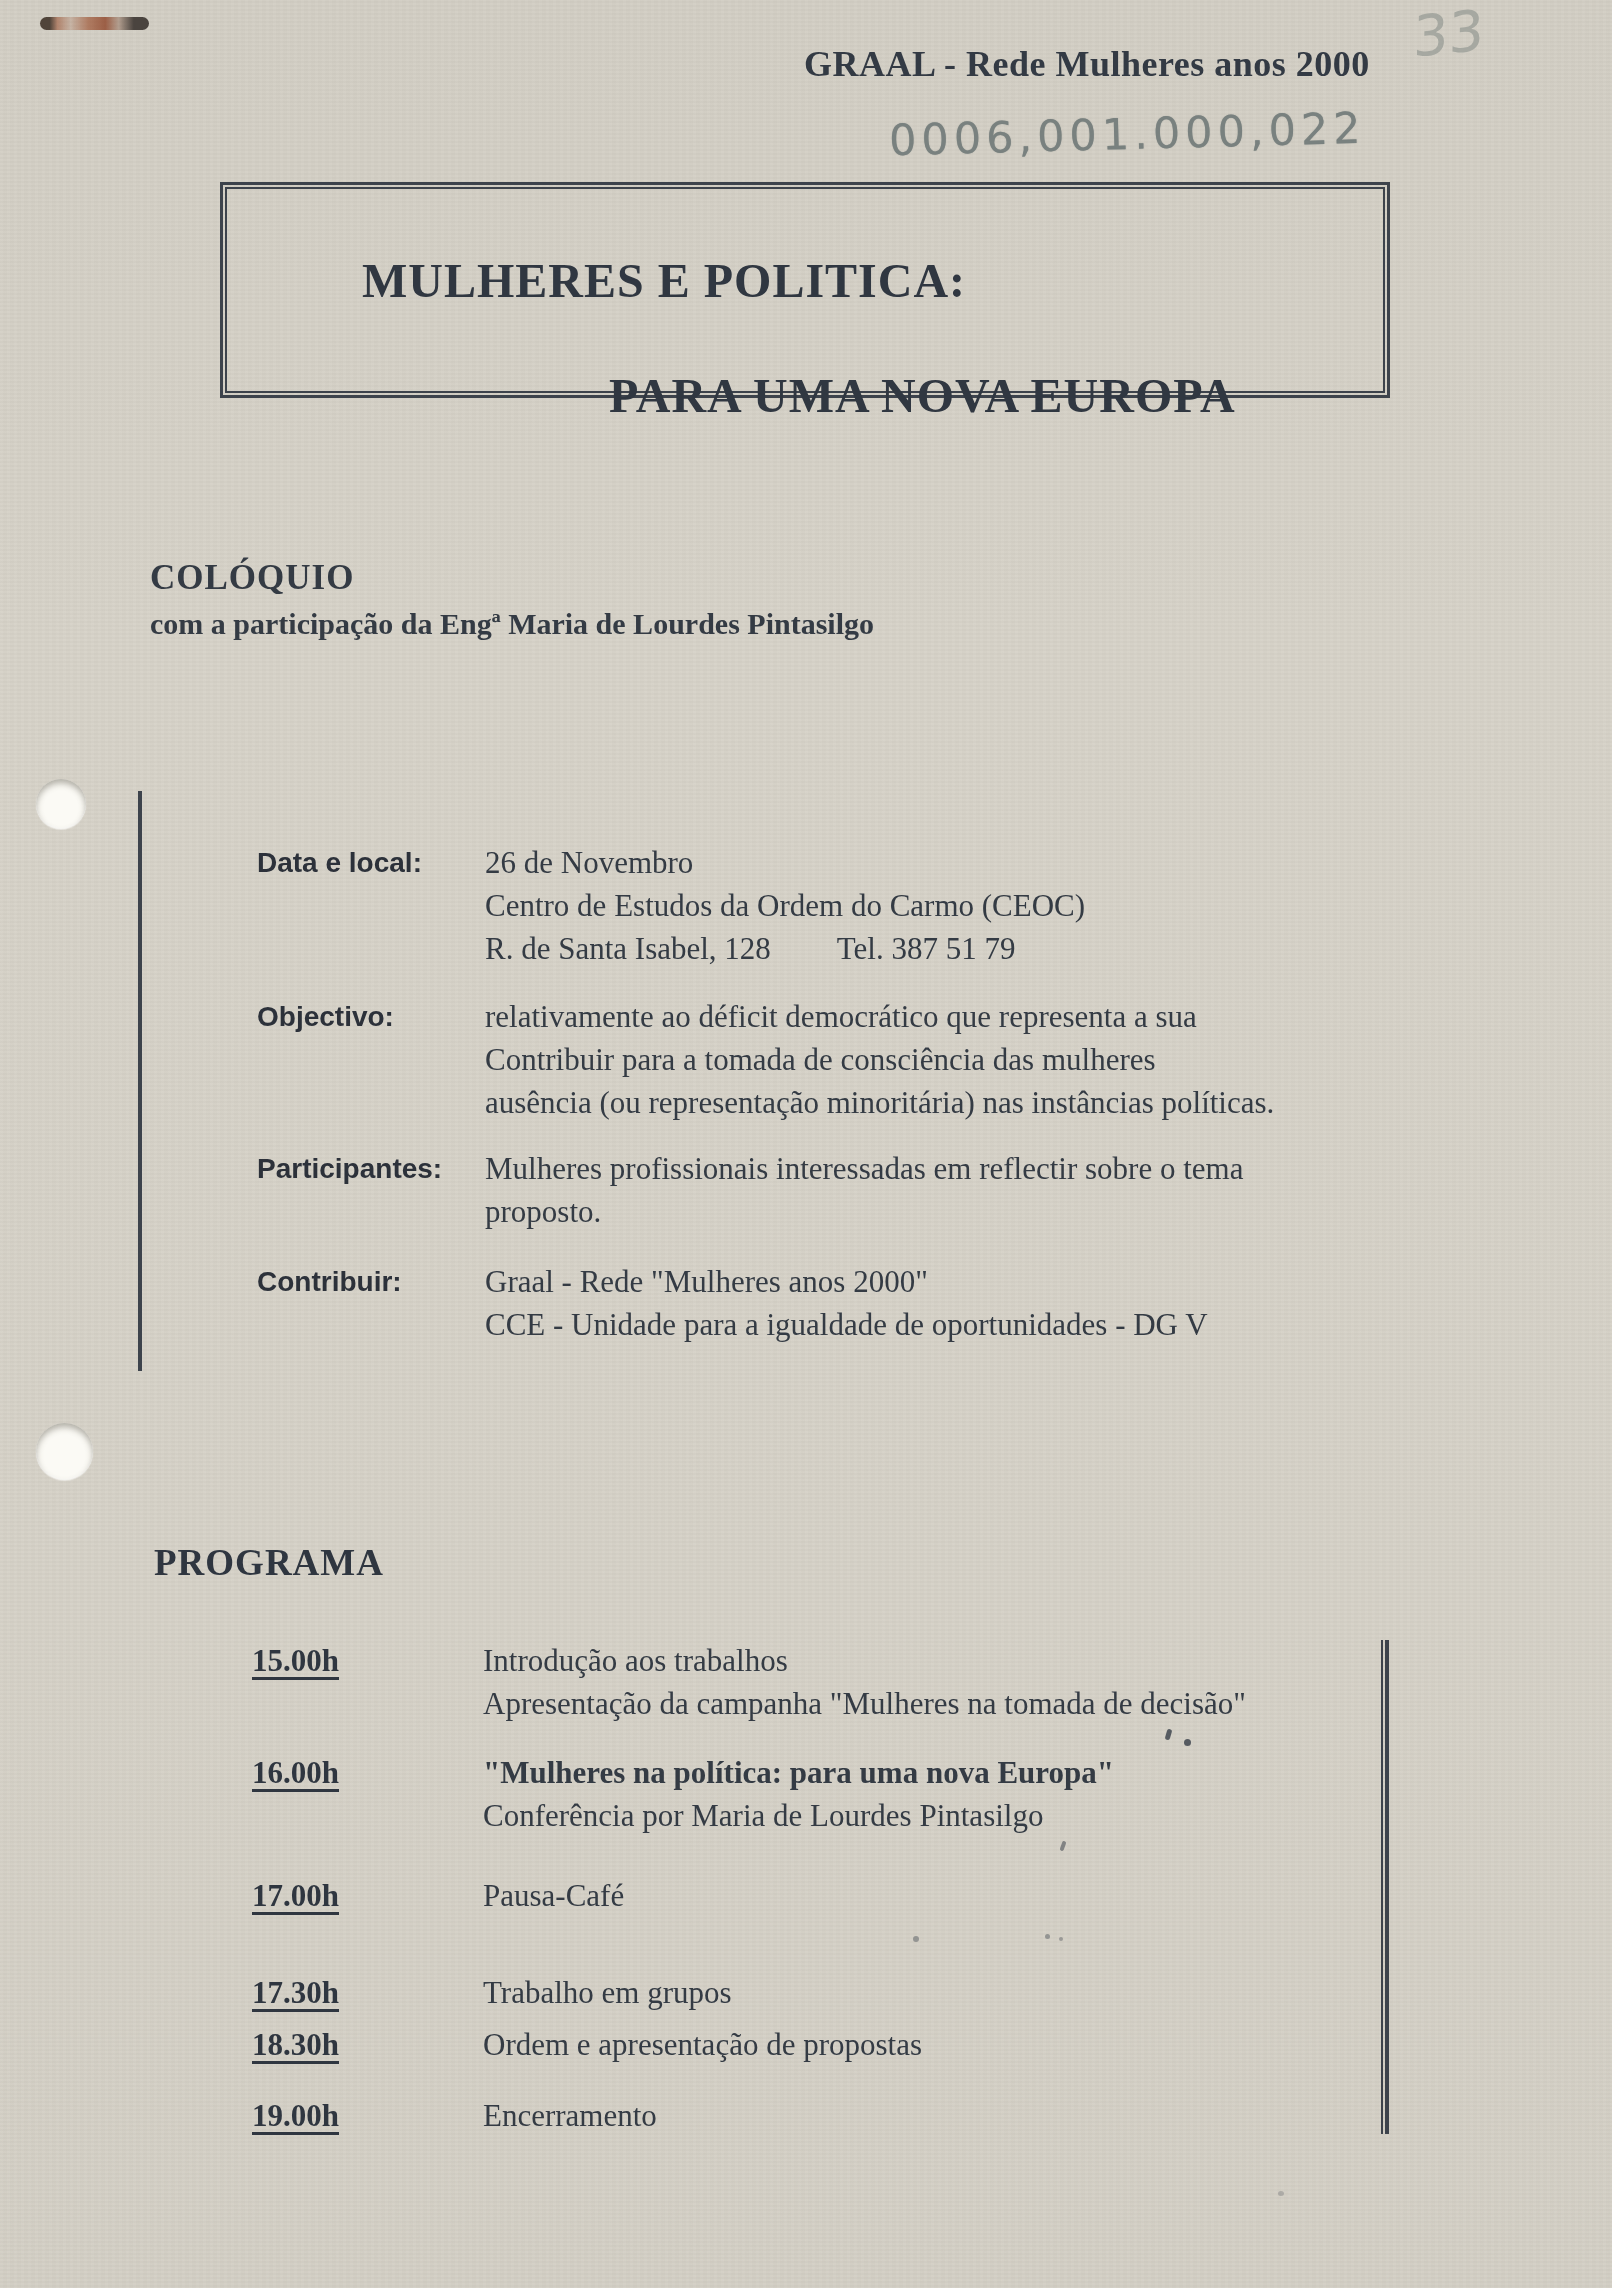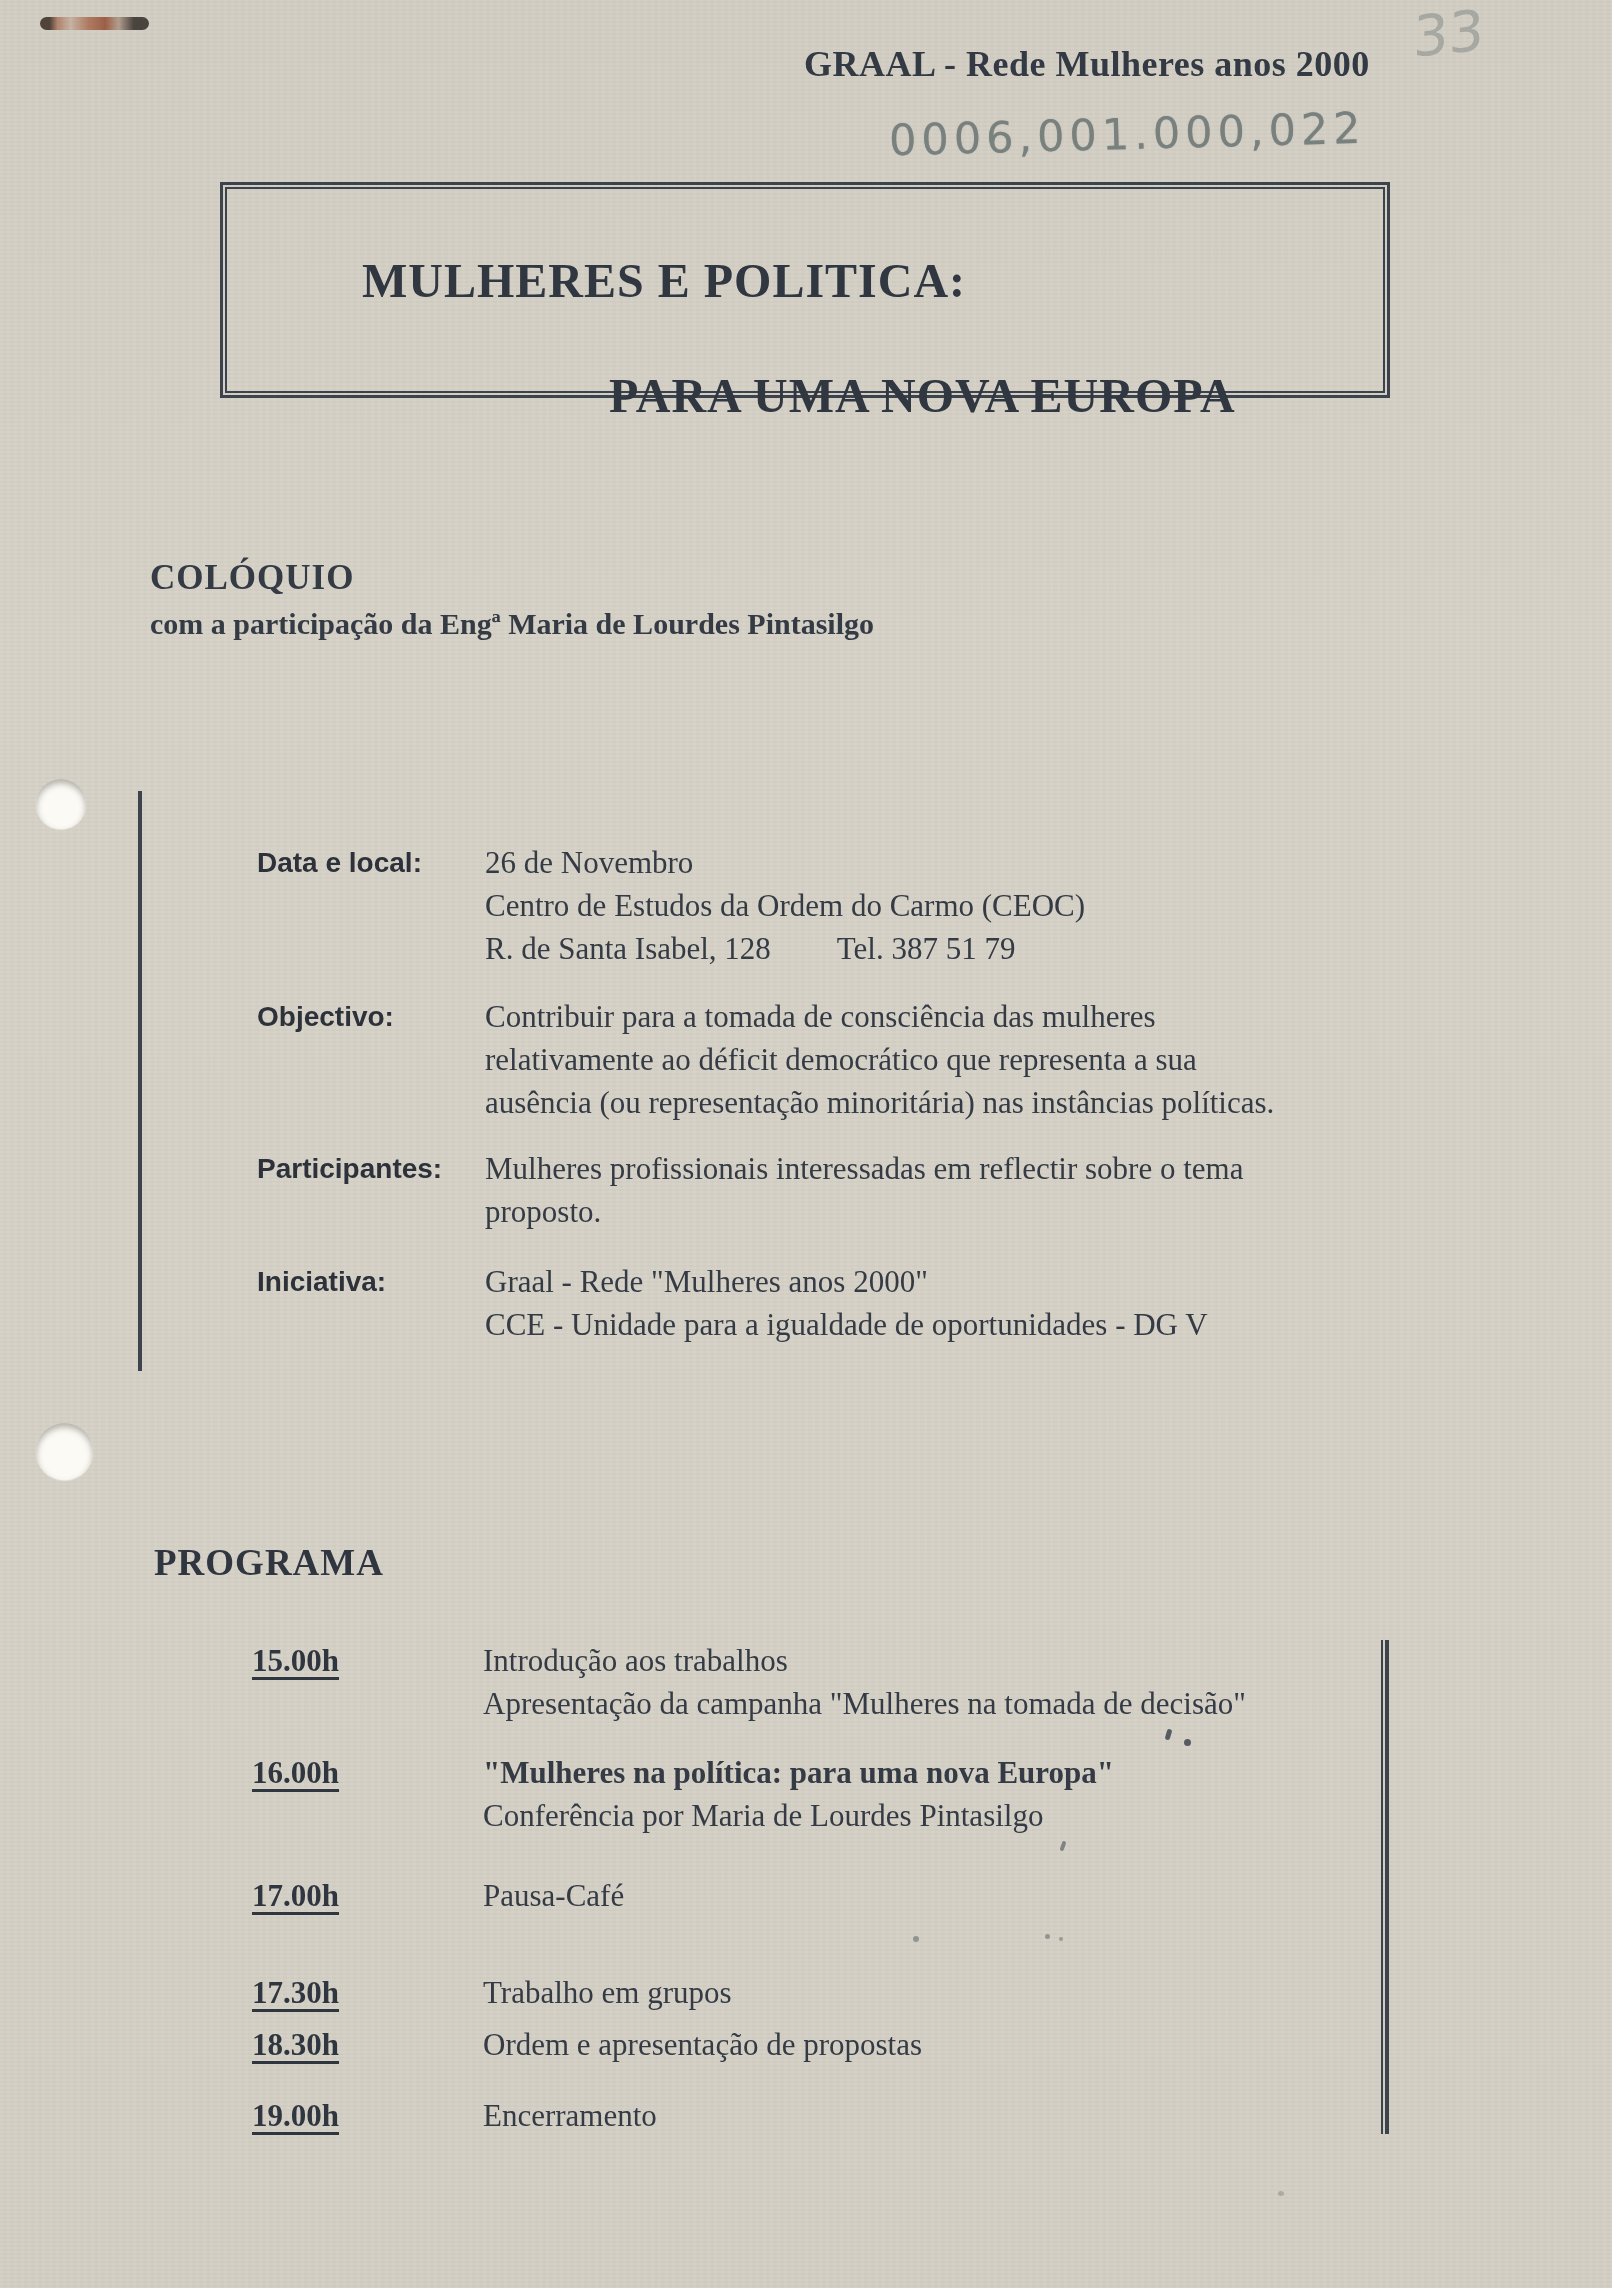--- a/index.html
+++ b/index.html
@@ -172,32 +172,32 @@
     <div>26 de Novembro</div>
     <div>Centro de Estudos da Ordem do Carmo (CEOC)</div>
     <div class="addr-line">
       <span>R. de Santa Isabel, 128</span>
       <span>Tel. 387 51 79</span>
     </div>
   </div>
 
   <div class="info-label lr1">Objectivo:</div>
   <div class="info-content lr1">
+    <div>relativamente ao déficit democrático que representa a sua</div>
     <div>Contribuir para a tomada de consciência das mulheres</div>
-    <div>relativamente ao déficit democrático que representa a sua</div>
     <div>ausência (ou representação minoritária) nas instâncias políticas.</div>
   </div>
 
   <div class="info-label lr2">Participantes:</div>
   <div class="info-content lr2">
     <div>Mulheres profissionais interessadas em reflectir sobre o tema</div>
     <div>proposto.</div>
   </div>
 
-  <div class="info-label lr3">Iniciativa:</div>
+  <div class="info-label lr3">Contribuir:</div>
   <div class="info-content lr3">
     <div>Graal - Rede "Mulheres anos 2000"</div>
     <div>CCE - Unidade para a igualdade de oportunidades - DG V</div>
   </div>
 
   <div class="program-heading">PROGRAMA</div>
 
   <div class="right-rule"></div>
 
   <div class="prog-time pr0">15.00h</div>

